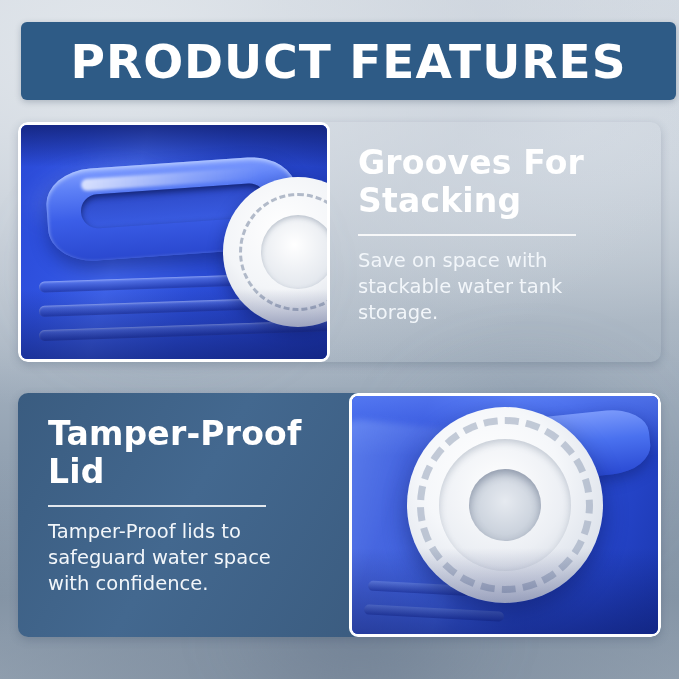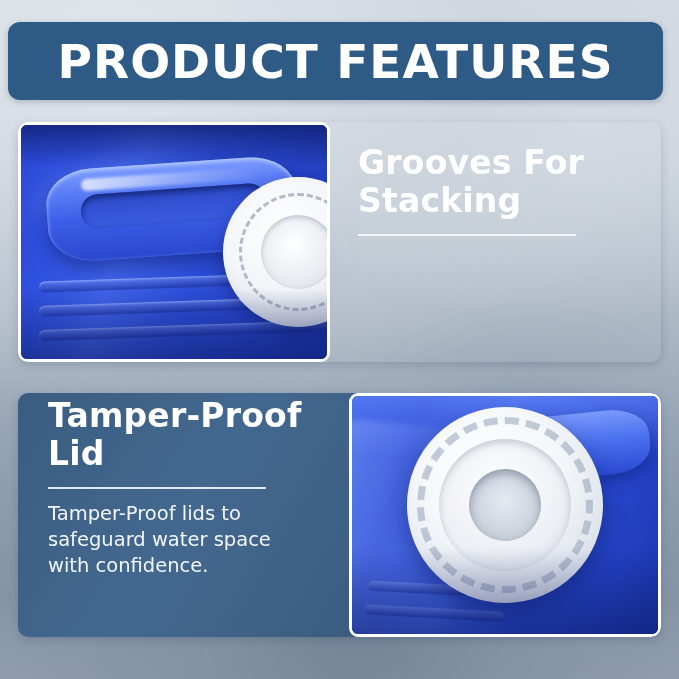--- a/index.html
+++ b/index.html
@@ -45,26 +45,26 @@
     position: absolute;
     left: 150px; top: 540px;
     width: 420px; height: 200px;
     background: radial-gradient(closest-side, rgba(95,112,134,0.45), rgba(95,112,134,0) 70%);
     filter: blur(26px);
   }
 
   
   .header-band {
     position: absolute;
-    left: 8px;
+    left: 21px;
     top: 22px;
     width: 655px;
     height: 78px;
     background: #2e5b86;
-    border-radius: 12px;
+    border-radius: 6px;
     box-shadow: 0 2px 6px rgba(30,50,75,0.25);
   }
   .header-title {
     position: absolute;
     left: 0; right: 0;
     top: 50%;
     transform: translateY(-50%);
     text-align: center;
     color: #ffffff;
     font-size: 47px;
@@ -111,21 +111,21 @@
   }
 
   .text-pane {
     position: relative;
     flex: 1 1 auto;
     padding: 22px 26px 0 28px;
     box-sizing: border-box;
     color: #ffffff;
   }
   .text-pane.left-pane {
-    padding: 4px 18px 0 30px;
+    padding: 22px 18px 0 30px;
   }
   .feature-title {
     font-size: 33px;
     font-weight: bold;
     line-height: 1.16;
     letter-spacing: 0.2px;
     margin: 0;
     font-family: "DejaVu Sans", sans-serif;
   }
   .rule {
@@ -343,20 +343,21 @@
       <div class="groove g3"></div>
       <div class="cap1">
         <div class="cap1-ring"></div>
         <div class="cap1-center"></div>
       </div>
       <div class="jug1-lowshade"></div>
     </div>
     <div class="text-pane">
       <p class="feature-title">Grooves For Stacking</p>
       <div class="rule"></div>
+      <p class="feature-desc">Save on space with stackable water tank storage.</p>
     </div>
   </div>
 
   <div class="card card-2">
     <div class="text-pane left-pane">
       <p class="feature-title">Tamper-Proof Lid</p>
       <div class="rule"></div>
       <p class="feature-desc">Tamper-Proof lids to safeguard water space with confidence.</p>
     </div>
     <div class="photo">

